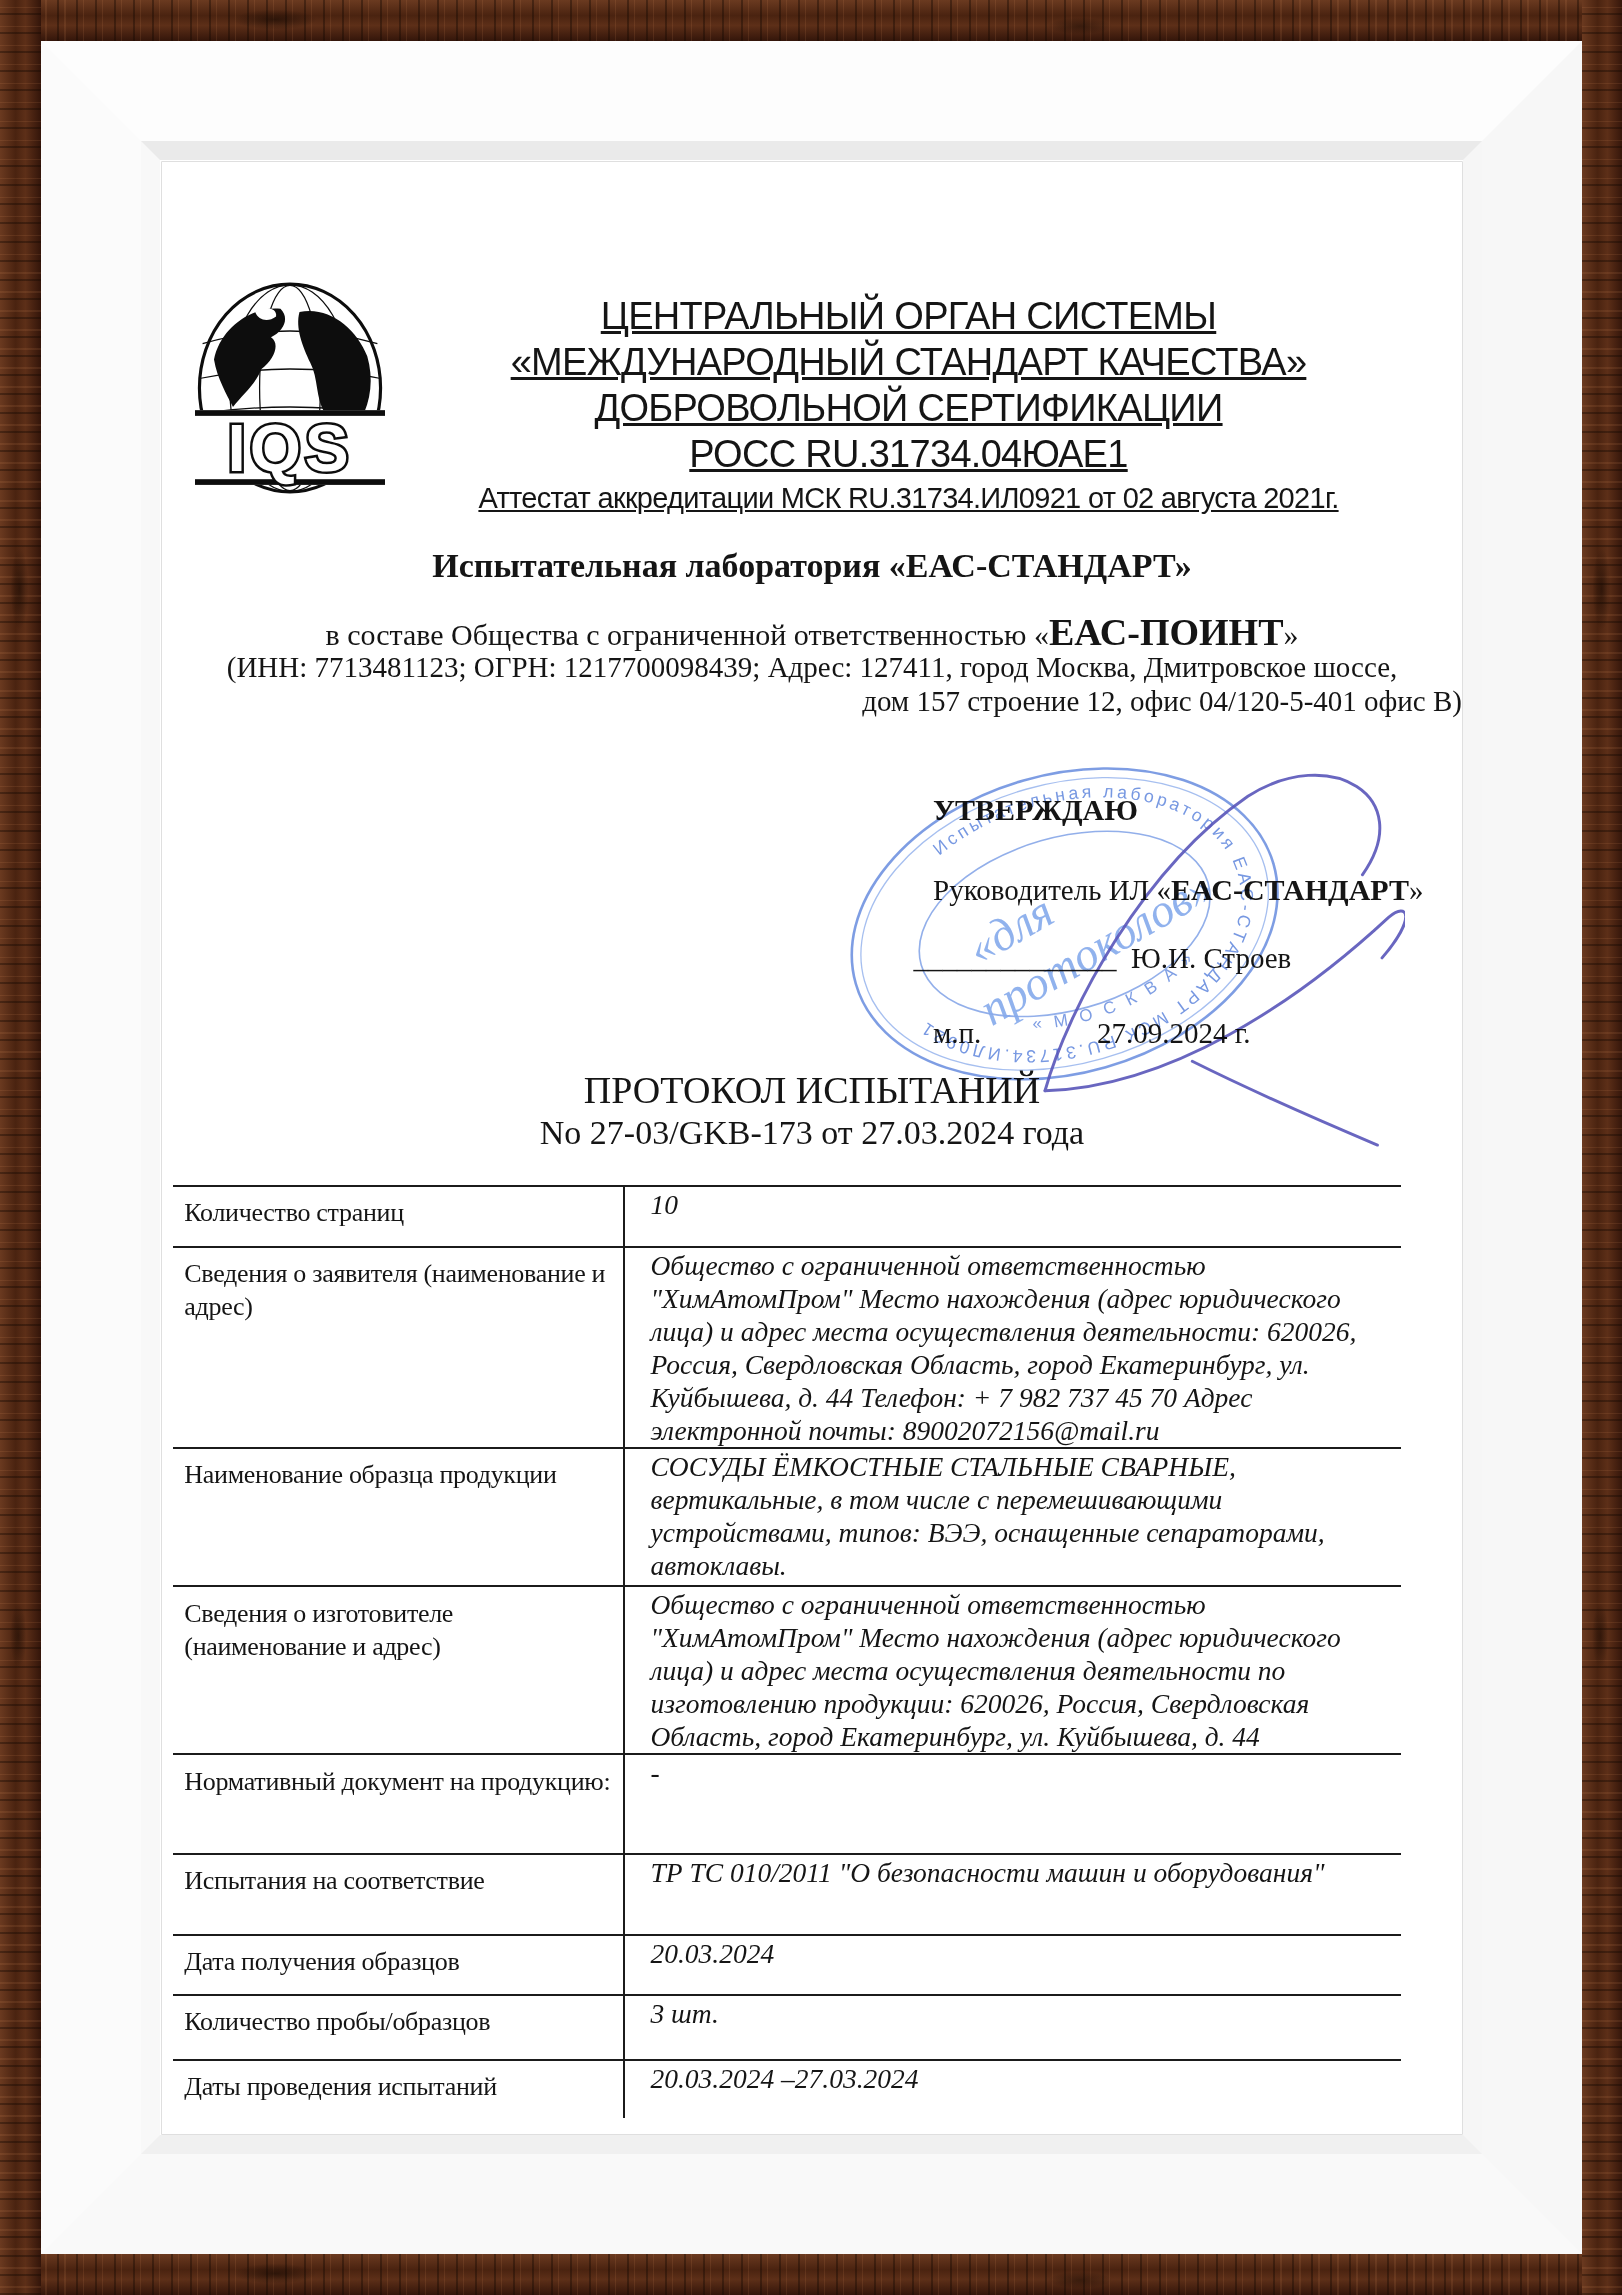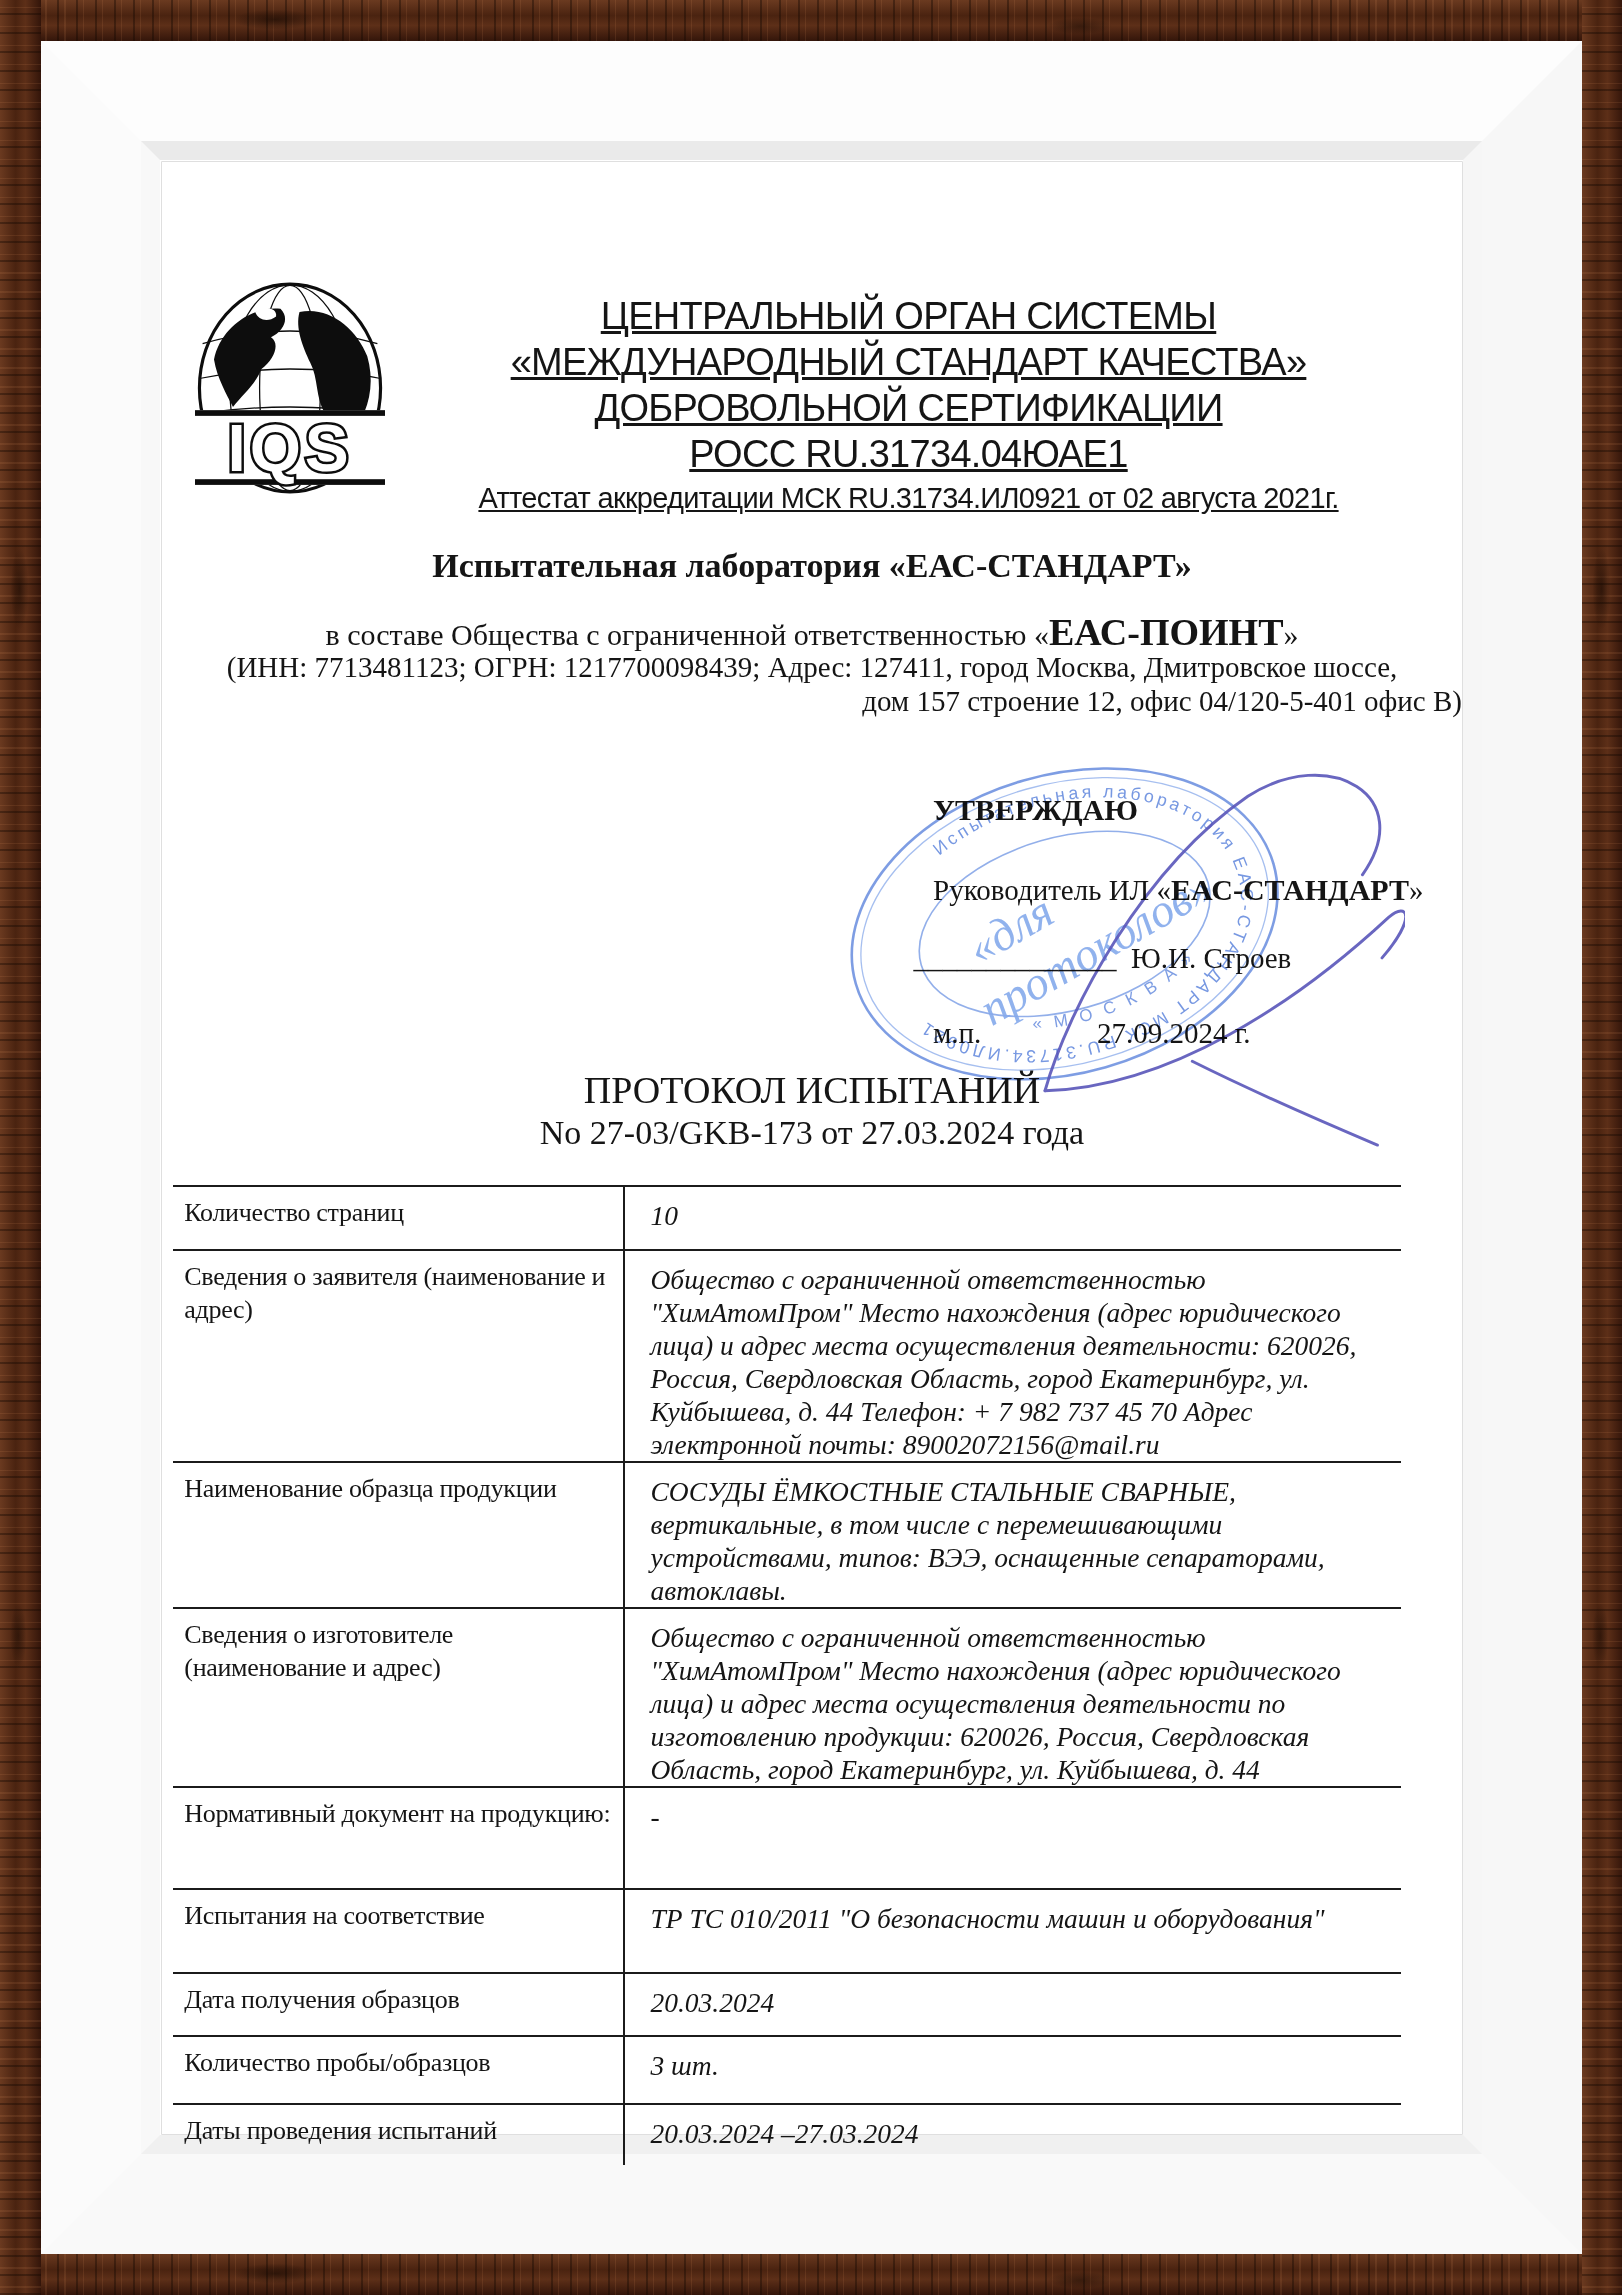--- a/index.html
+++ b/index.html
@@ -68,21 +68,21 @@
   .ptitle-2{position:absolute;left:0;top:952px;width:100%;text-align:center;font-size:34px;z-index:6;}
 
   
   .doc-table-wrap{position:absolute;left:10.5px;top:1023px;width:1228px;}
   table.doc{border-collapse:collapse;width:100%;table-layout:fixed;
         border-top:2px solid #1b1b1b;}
   table.doc td{vertical-align:top;border-bottom:2px solid #1b1b1b;}
   table.doc tr:last-child td{border-bottom:none;}
   td.lbl{width:434px;font-size:26px;line-height:33px;padding:9.2px 5.2px 0 11.8px;letter-spacing:-0.3px;}
   td.val{border-left:2px solid #1b1b1b;font-style:italic;font-size:27.5px;line-height:33px;
-         padding:12px 39px 0 25px;}
+         padding:1px 39px 0 25px;}
   table.doc tr:nth-child(1) td{height:50px}
   table.doc tr:nth-child(2) td{height:141px}
   table.doc tr:nth-child(3) td{height:127px}
   table.doc tr:nth-child(4) td{height:141px}
   table.doc tr:nth-child(5) td{height:88px}
   table.doc tr:nth-child(6) td{height:70px}
   table.doc tr:nth-child(7) td{height:49px}
   table.doc tr:nth-child(8) td{height:54px}
   table.doc tr:nth-child(9) td{height:48px}
 </style>

